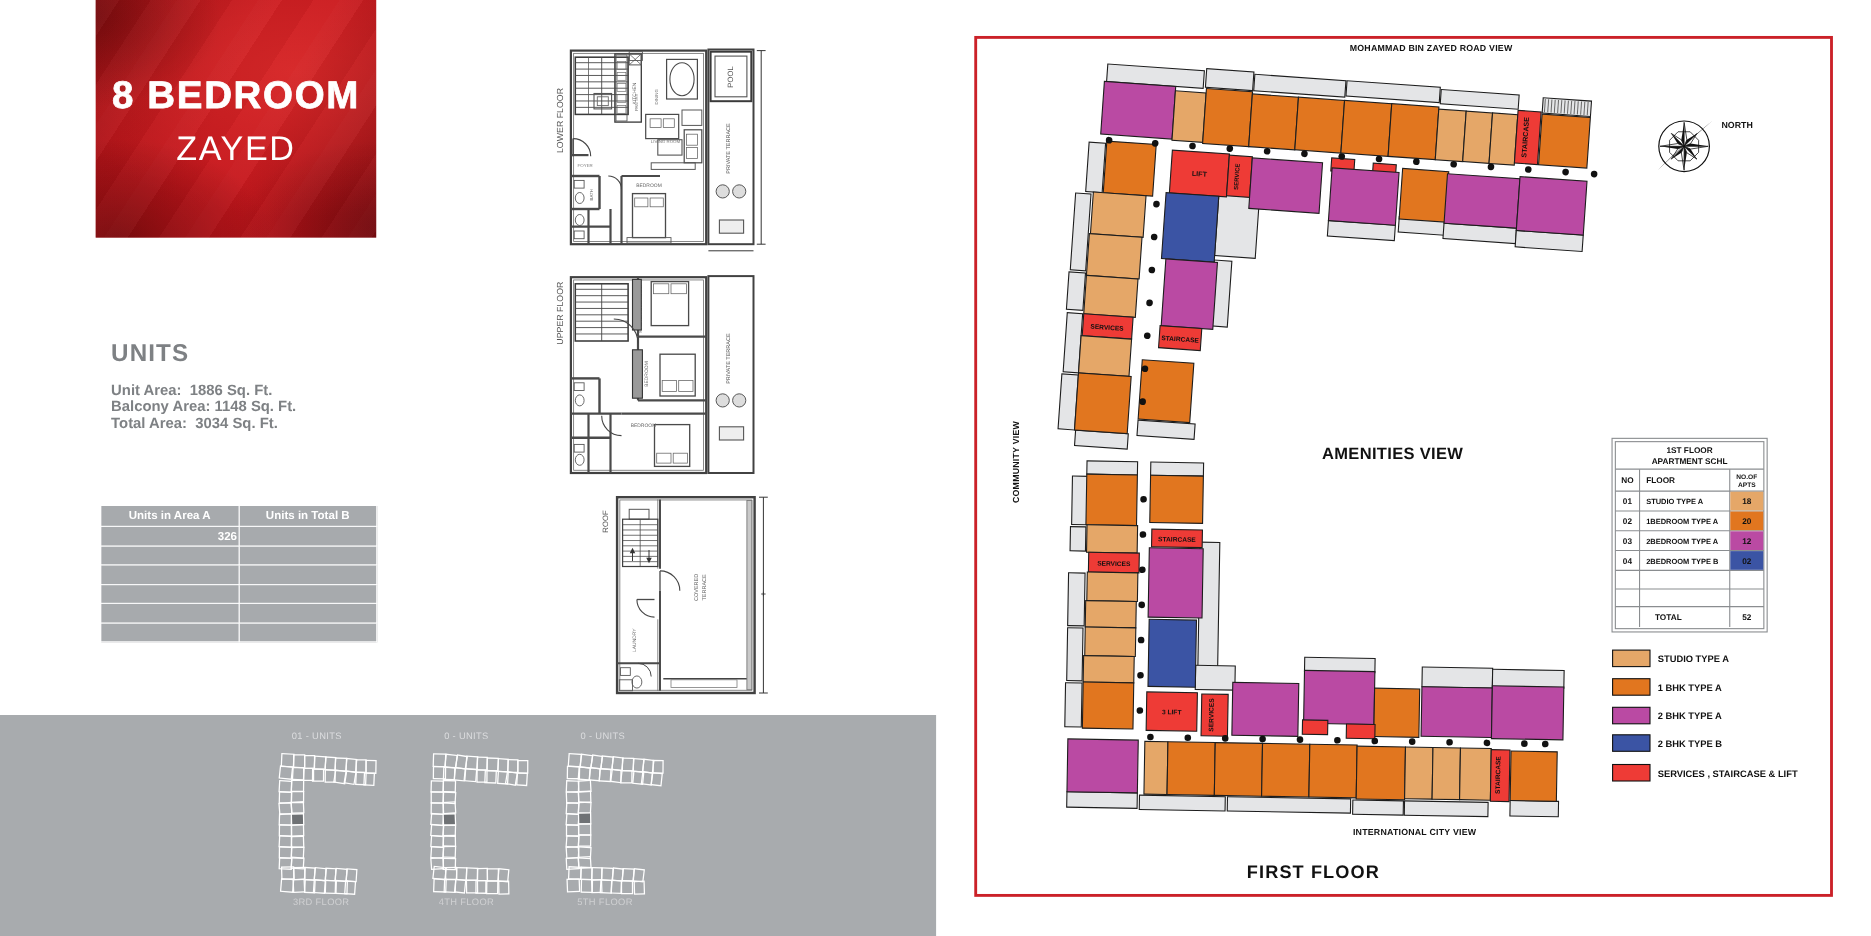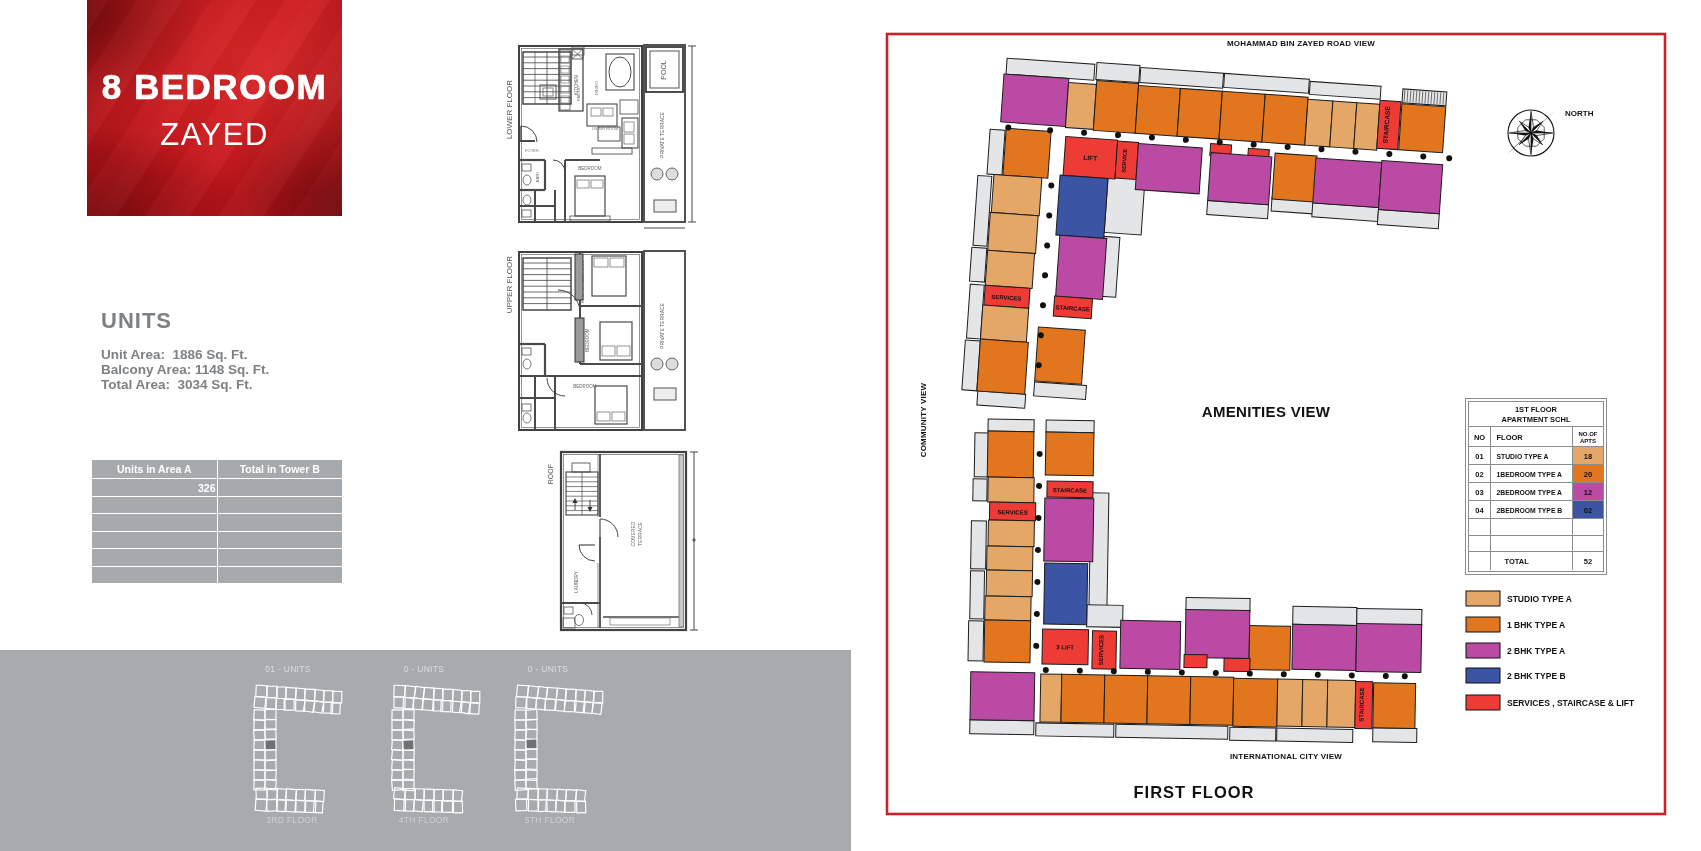--- a/index.html
+++ b/index.html
@@ -35,21 +35,21 @@
     Unit Area:&nbsp; 1886 Sq. Ft.<br>
     Balcony Area: 1148 Sq. Ft.<br>
     Total Area:&nbsp; 3034 Sq. Ft.
   </div>
 
   <div class="abs" style="left:91px;top:459px;width:252px;height:125px;">
     <table style="border-collapse:collapse;width:252px;height:125px;table-layout:fixed;">
       <tbody>
       <tr style="height:19px;">
         <td style="background:#a7aaad;border:1.6px solid #fff;color:#fff;font-size:10.5px;font-weight:bold;text-align:center;">Units in Area A</td>
-        <td style="background:#a7aaad;border:1.6px solid #fff;color:#fff;font-size:10.5px;font-weight:bold;text-align:center;">Total in Tower B</td>
+        <td style="background:#a7aaad;border:1.6px solid #fff;color:#fff;font-size:10.5px;font-weight:bold;text-align:center;">Units in Total B</td>
       </tr>
       <tr style="height:17px;">
             <td style="background:#a7aaad;border:1.6px solid #fff;color:#fff;font-size:10.5px;font-weight:bold;text-align:right;">326</td>
             <td style="background:#a7aaad;border:1.6px solid #fff;"></td>
           </tr>
       <tr style="height:17px;">
             <td style="background:#a7aaad;border:1.6px solid #fff;"></td>
             <td style="background:#a7aaad;border:1.6px solid #fff;"></td>
           </tr>
       <tr style="height:17px;">

